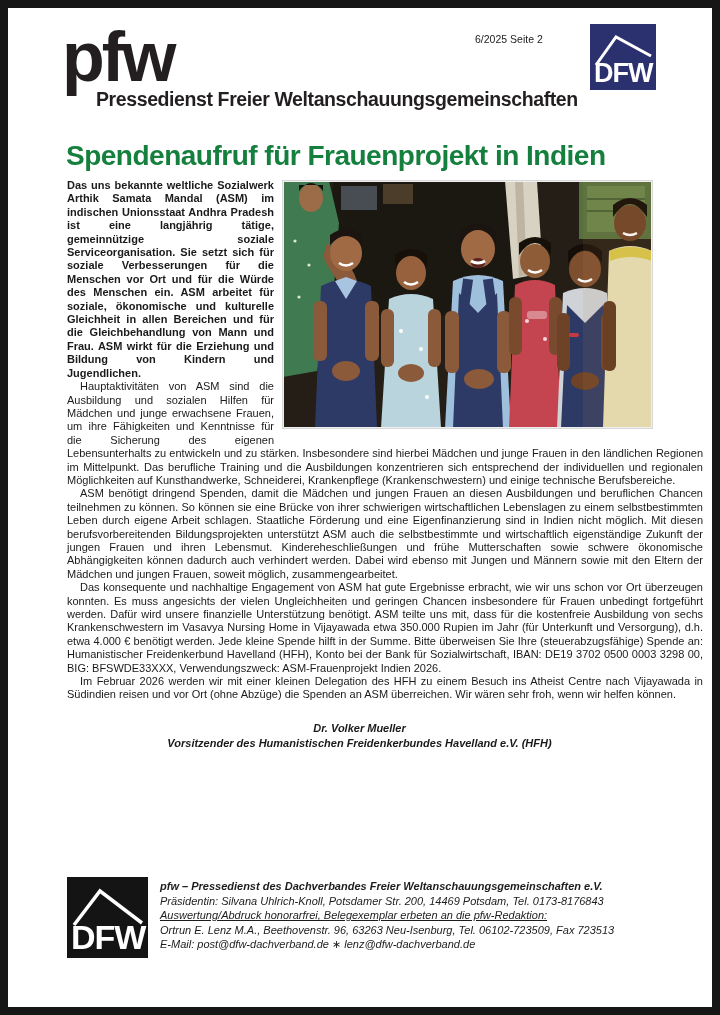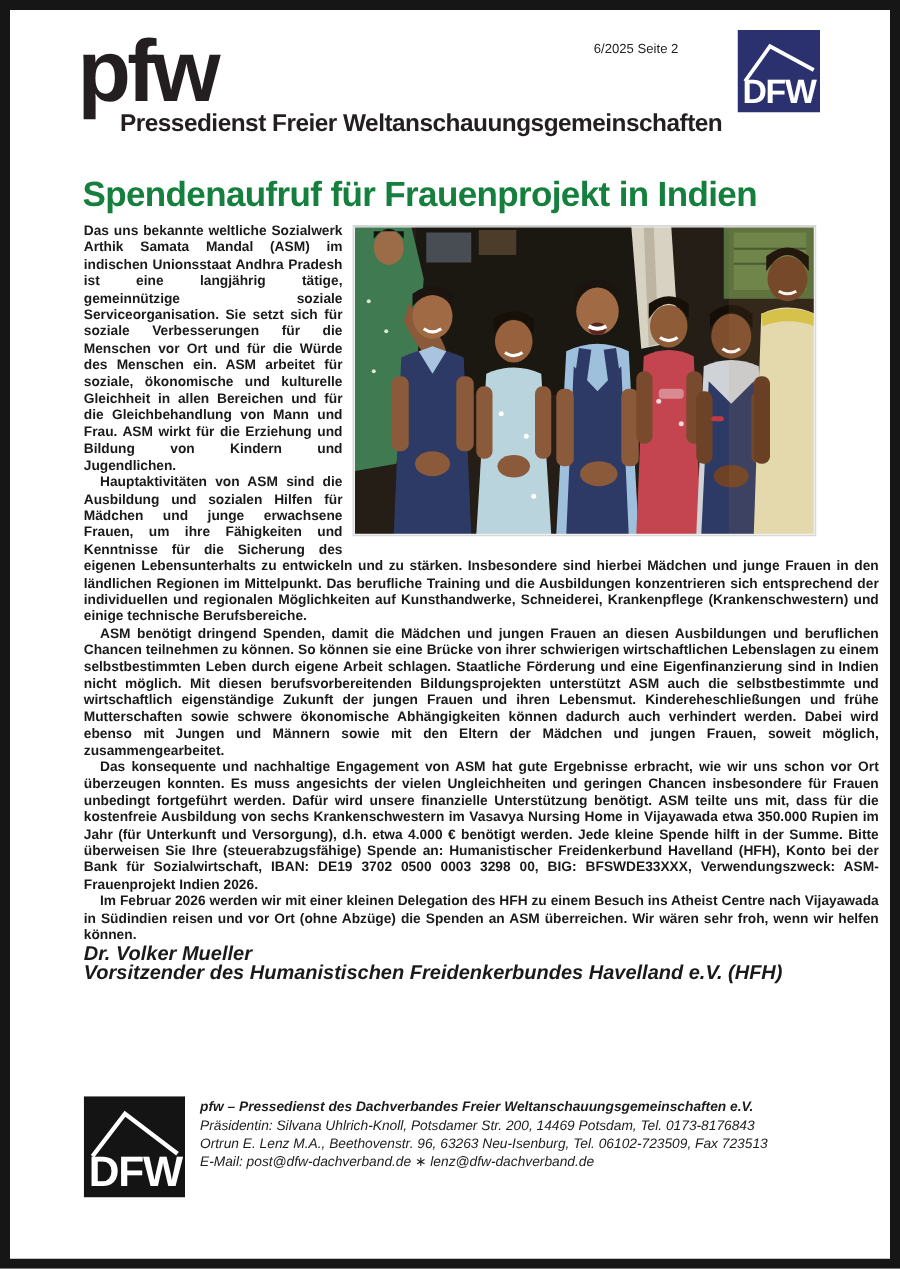--- a/index.html
+++ b/index.html
@@ -20,30 +20,30 @@
   .dfw-top{position:absolute;left:582px;top:16px;}
   .headline{
     position:absolute;left:58px;top:132px;font-size:28px;font-weight:bold;
     letter-spacing:-0.5px;color:#15803d;white-space:nowrap;
   }
   .article{
     position:absolute;left:59px;top:171px;width:636px;
     font-size:11px;line-height:13.4px;text-align:justify;
     hyphens:auto;-webkit-hyphens:auto;
   }
-  .article p{margin:0;font-weight:bold;}
+  .article p{margin:0;}
   .article p.indent{text-indent:13px;}
   .article .intro{font-weight:bold;}
   .photo-wrap{
     float:right;width:369px;height:247px;margin:2px 51px 6px 9px;
     outline:1px solid #d8d8d8;
   }
   .signature{
-    margin-top:1px;padding-right:51px;text-align:left;
-    font-weight:bold;font-style:italic;font-size:16px;line-height:15px;
+    margin-top:19px;padding-right:51px;text-align:center;
+    font-weight:bold;font-style:italic;font-size:11px;line-height:15px;
   }
   .footer{
     position:absolute;left:59px;top:869px;display:flex;gap:12px;align-items:flex-start;
   }
   .footer-text{font-style:italic;font-size:11px;line-height:14.6px;padding-top:2px;color:#1c1c1c;}
   .footer-text .b{font-weight:bold;}
   .footer-text .u{text-decoration:underline;}
   .footer-text div{white-space:nowrap;}
 </style>
 </head>
@@ -181,18 +181,19 @@
 
   <div class="footer">
     <svg width="81" height="81" viewBox="0 0 81 81">
       <rect x="0" y="0" width="81" height="81" fill="#141414"></rect>
       <polyline points="7,48 33,14 75,46" fill="none" stroke="#ffffff" stroke-width="3.5"></polyline>
       <text x="4" y="72" fill="#ffffff" font-family="Liberation Sans, DejaVu Sans, sans-serif" font-size="34" font-weight="bold" letter-spacing="-1">DFW</text>
     </svg>
     <div class="footer-text">
       <div class="b">pfw – Pressedienst des Dachverbandes Freier Weltanschauungsgemeinschaften e.V.</div>
       <div>Präsidentin: Silvana Uhlrich-Knoll, Potsdamer Str. 200, 14469 Potsdam, Tel. 0173-8176843</div>
+      <div class="u">Auswertung/Abdruck honorarfrei, Belegexemplar erbeten an die pfw-Redaktion:</div>
       <div>Ortrun E. Lenz M.A., Beethovenstr. 96, 63263 Neu-Isenburg, Tel. 06102-723509, Fax 723513</div>
       <div>E-Mail: post@dfw-dachverband.de   ∗   lenz@dfw-dachverband.de</div>
     </div>
   </div>
 
 </div>
 
 </body></html>

